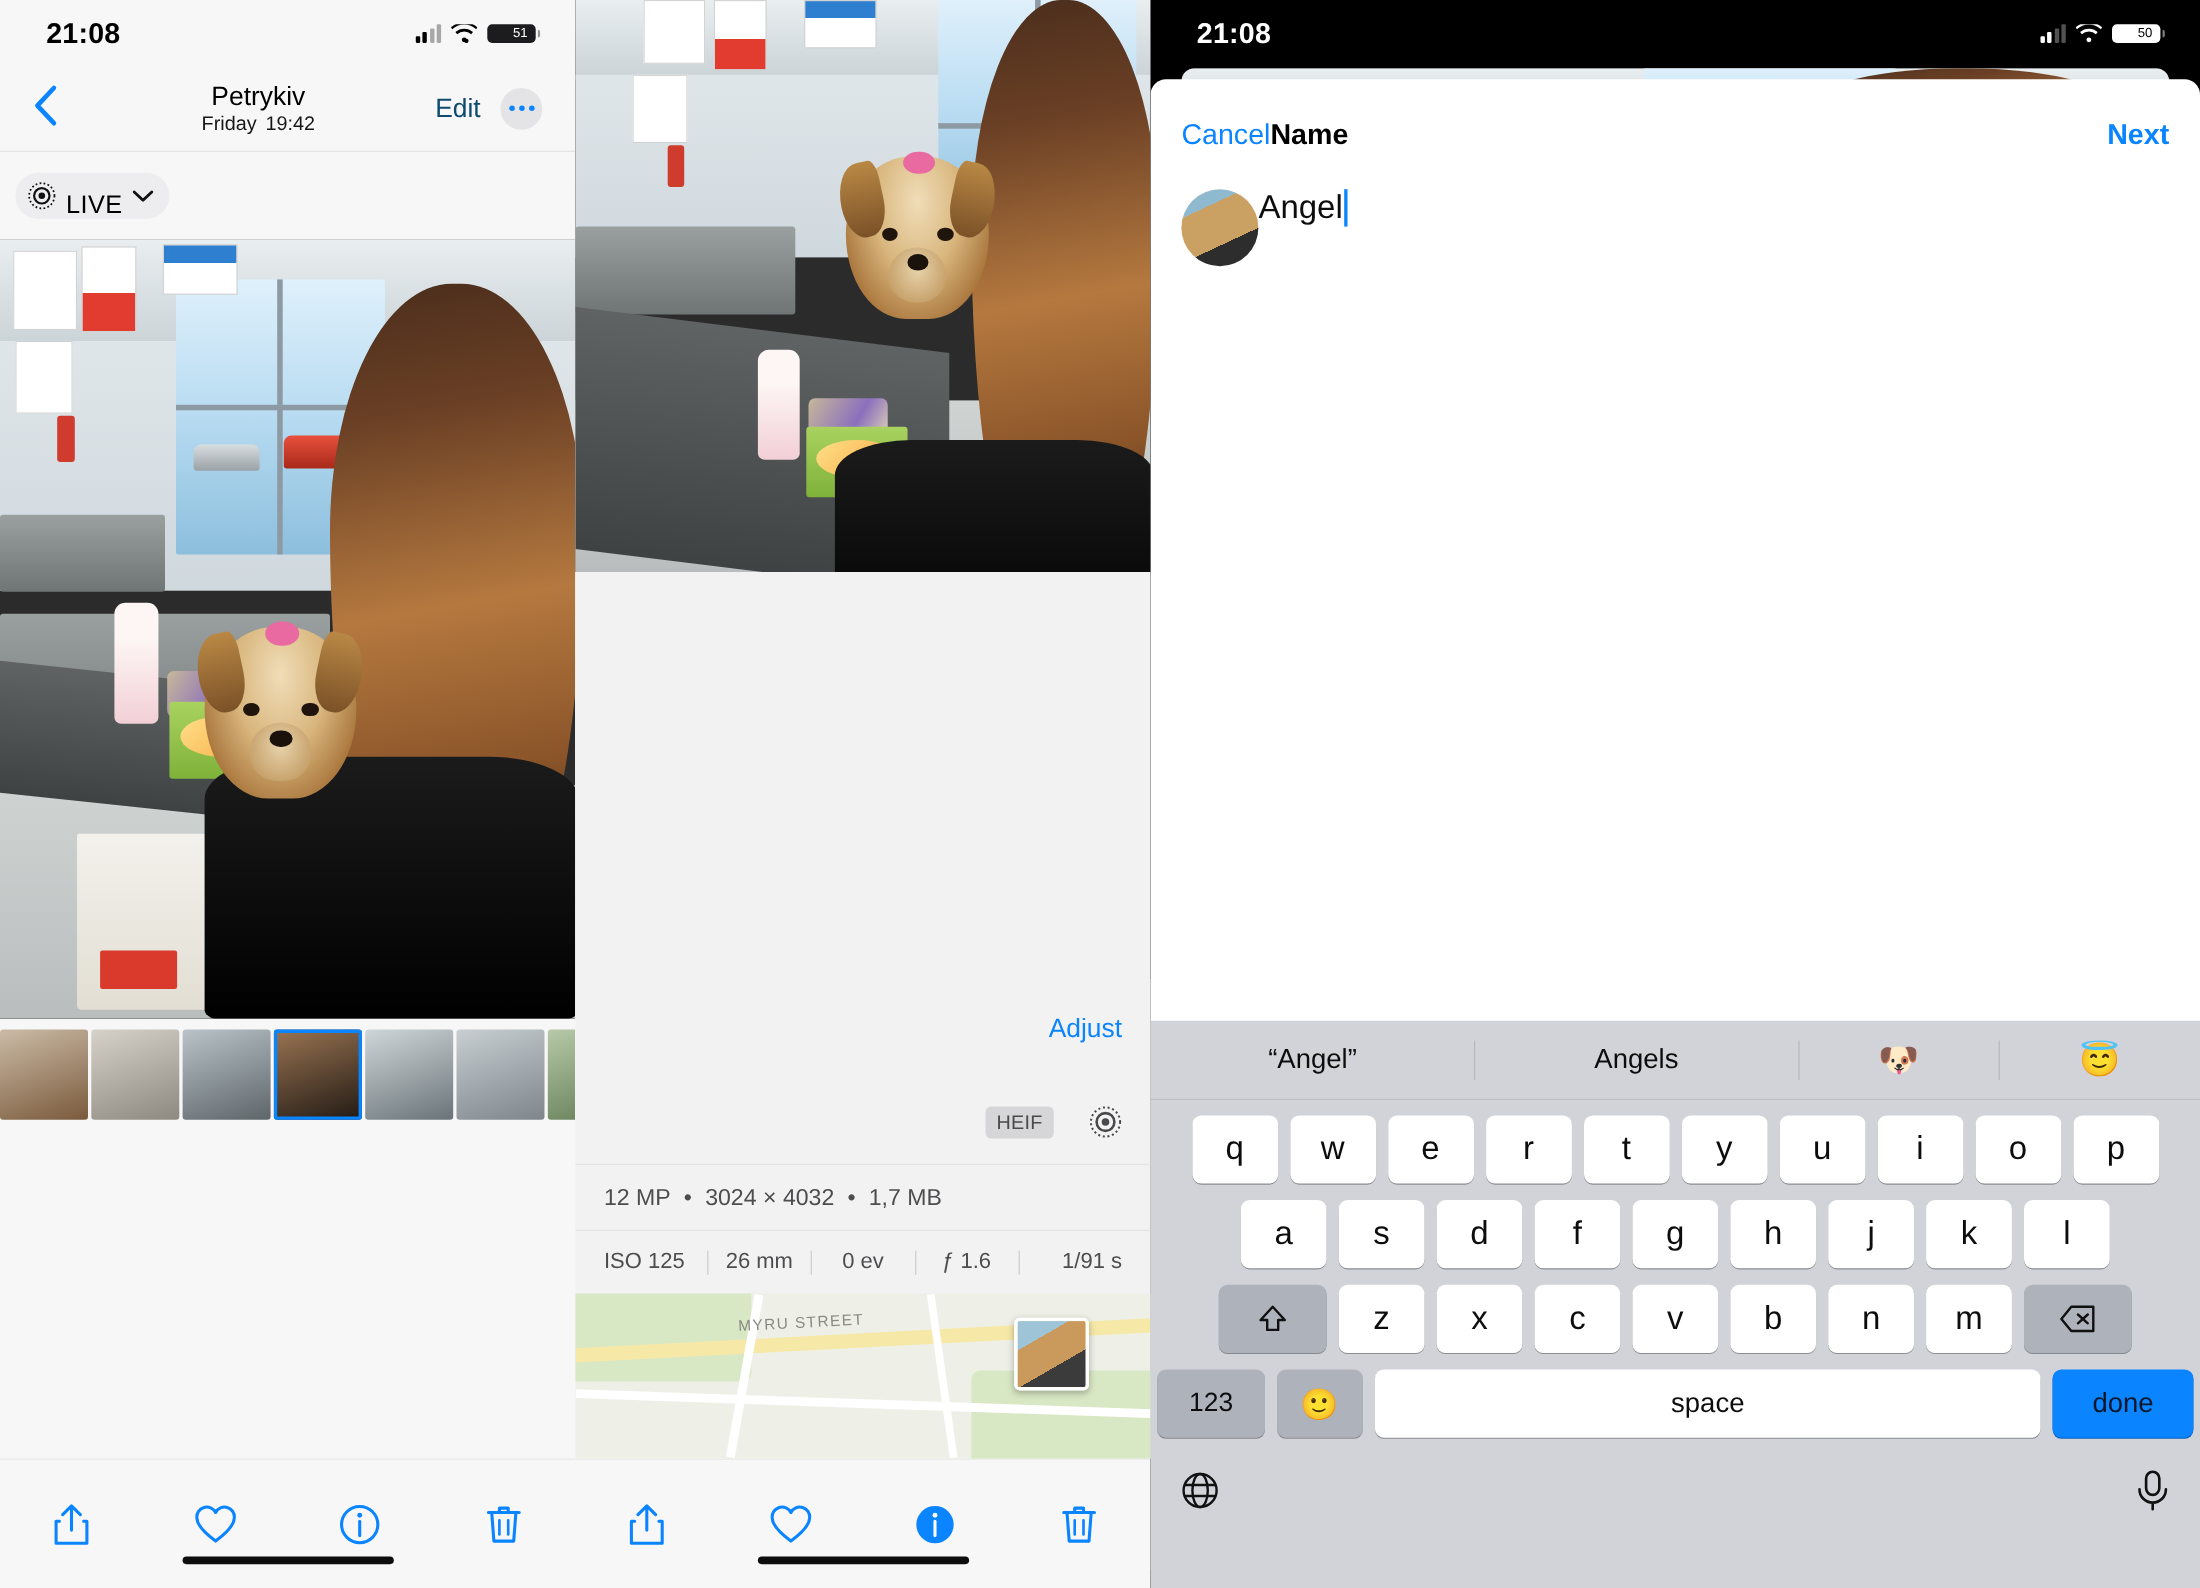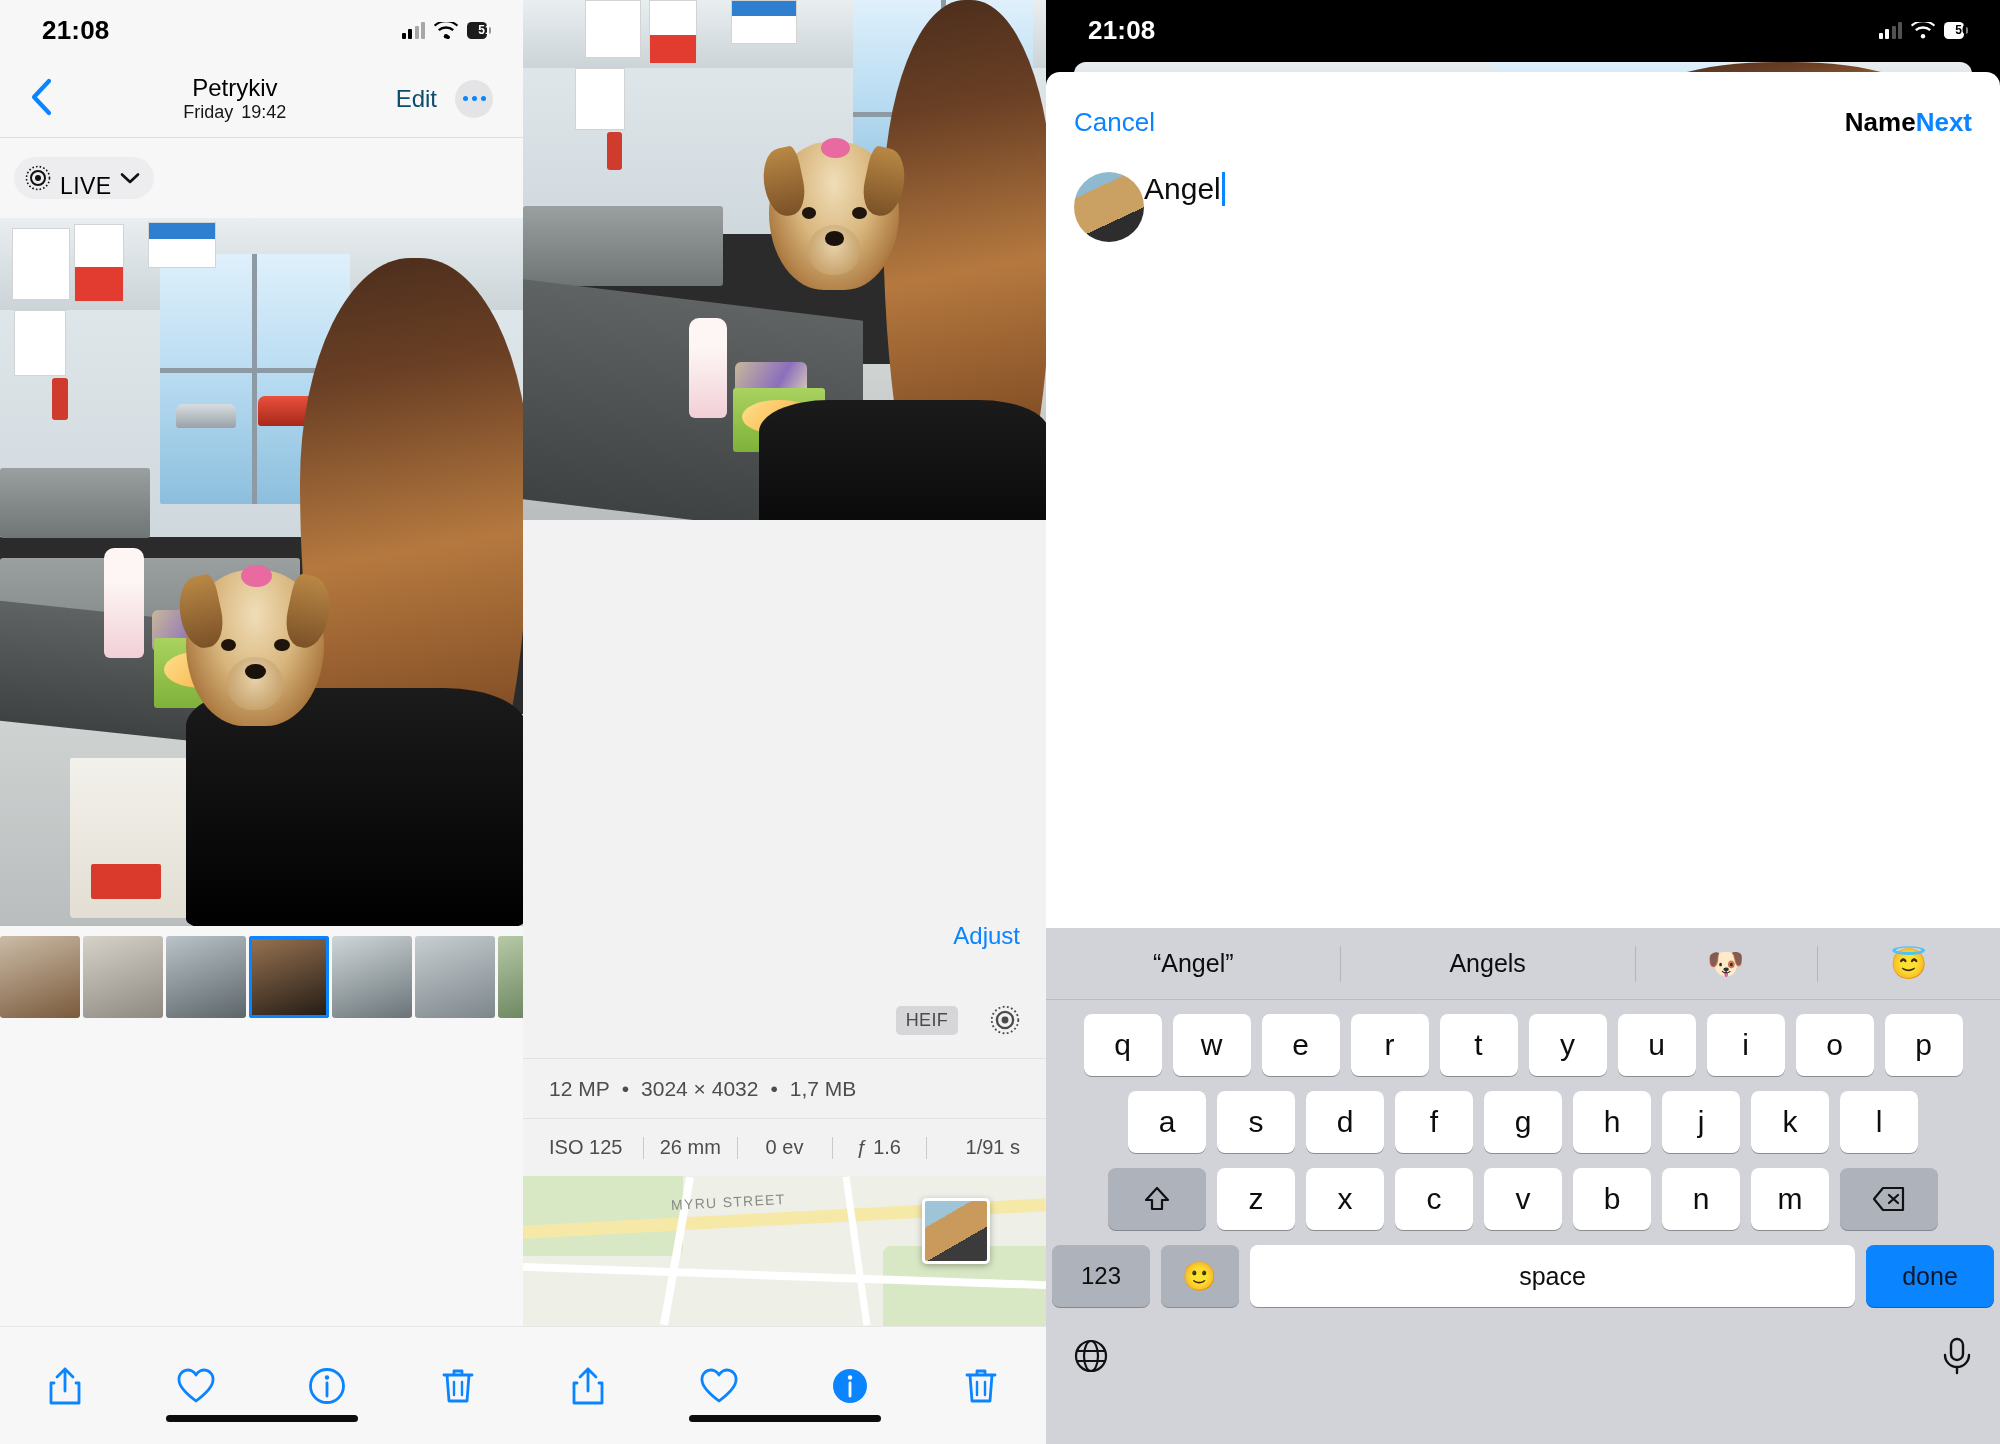--- a/index.html
+++ b/index.html
@@ -29,23 +29,23 @@
 
   .ico-cell { display: flex; align-items: flex-end; gap: 2.5px; height: 17px; }
   .ico-cell i { width: 4px; background: currentColor; border-radius: 1px; display: block; }
   .ico-cell i:nth-child(1) { height: 6px; }
   .ico-cell i:nth-child(2) { height: 10px; }
   .ico-cell i:nth-child(3) { height: 13px; opacity: .32; }
   .ico-cell i:nth-child(4) { height: 17px; opacity: .32; }
 
   .ico-wifi { width: 24px; height: 17px; position: relative; }
   .batt {
-    width: 20px; height: 17px; border-radius: 4.5px;
+    width: 44px; height: 17px; border-radius: 4.5px;
     display: flex; align-items: center; justify-content: center;
-    font-size: 12px; font-weight: 700; position: relative; padding-left: 16px;
+    font-size: 12px; font-weight: 400; position: relative; padding-left: 16px;
   }
   .batt::after {
     content: ""; position: absolute; right: -4px; top: 5px;
     width: 2.5px; height: 7px; border-radius: 0 2px 2px 0;
   }
   .batt-light { background: #1c1c1e; color: #fff; }
   .batt-light::after { background: rgba(28,28,30,.45); }
   .batt-dark { background: #ffffff; color: #000; }
   .batt-dark::after { background: rgba(255,255,255,.5); }
 
@@ -188,21 +188,21 @@
     box-shadow: 0 2px 7px rgba(0,0,0,.3);
   }
 
   
   .namesheet {
     position: absolute; left: 0; top: 72px; width: 100%; bottom: 17px;
     background: #fff; border-radius: 14px 14px 0 0; z-index: 20;
   }
   .ns-nav { height: 100px; display: flex; align-items: center; padding: 0 28px; }
   .ns-cancel { font-size: 26px; color: #0a84ff; cursor: pointer; }
-  .ns-title { flex: 1; text-align: right; font-size: 26px; font-weight: 700; color: #000; }
+  .ns-title { flex: 1; text-align: left; font-size: 26px; font-weight: 700; color: #000; }
   .ns-next { font-size: 26px; color: #0a84ff; font-weight: 700; cursor: pointer; }
   .ns-field { display: flex; align-items: flex-start; padding: 0 28px; height: 88px; }
   .ns-avatar { width: 70px; height: 70px; border-radius: 50%; overflow: hidden; flex: none; position: relative; }
   .ns-input-wrap { flex: 1; display: flex; align-items: center; font-size: 30px; color: #0d0d0d; }
   .ns-caret { width: 3px; height: 34px; background: #0a84ff; margin-left: 1px; animation: blink 1.06s step-end infinite; }
   @keyframes blink { 50% { opacity: 0; } }
 
   
   .keyboard {
     position: absolute; left: 0; bottom: 0; width: 100%; height: 516px;

